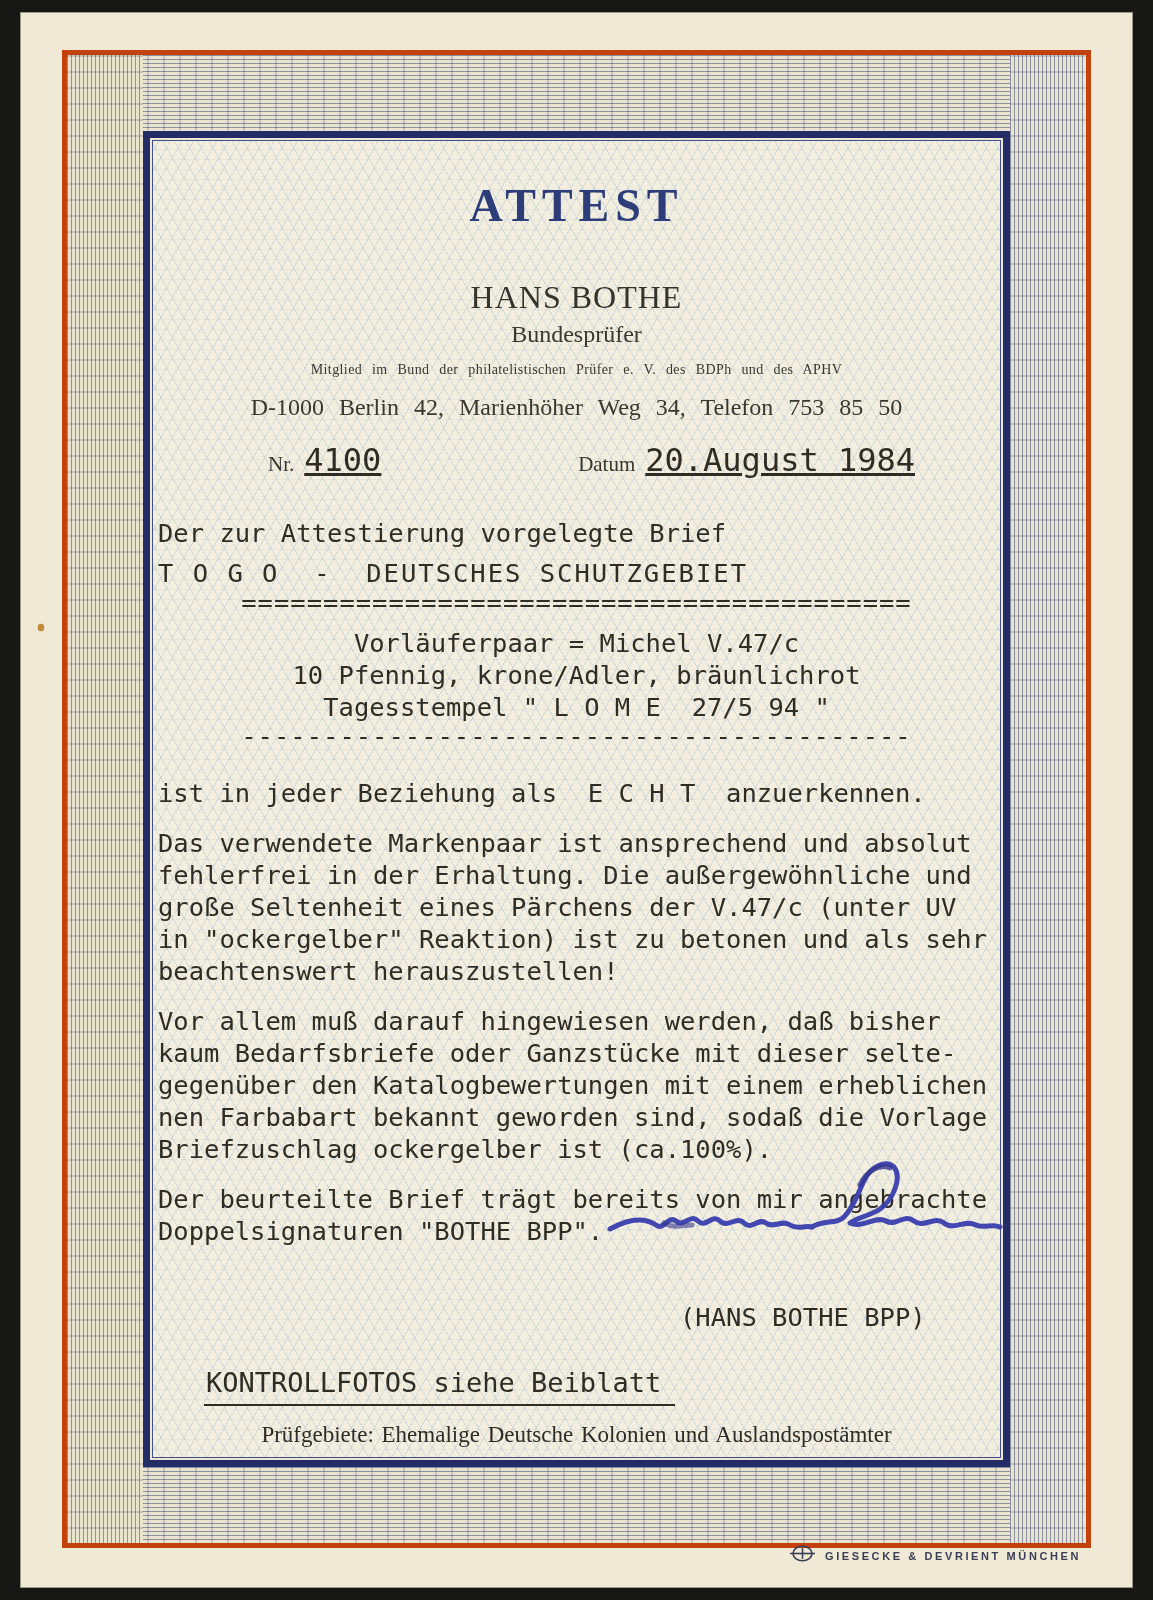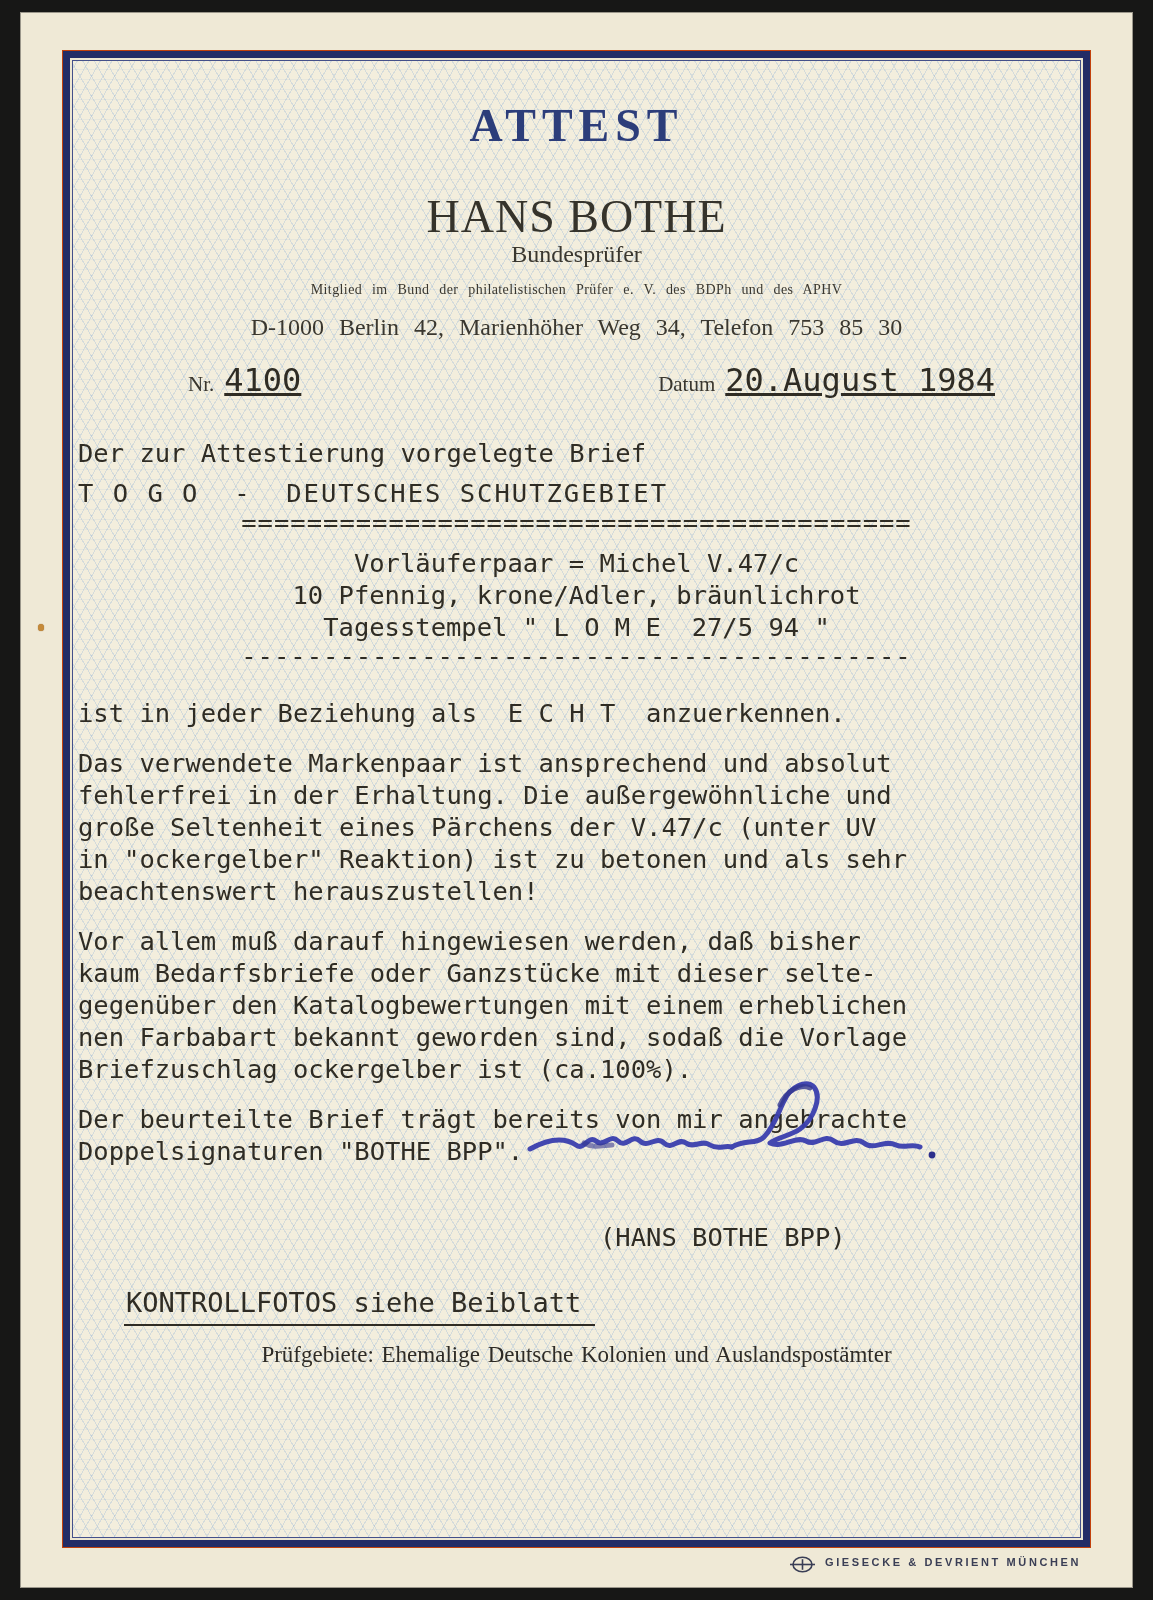--- a/index.html
+++ b/index.html
@@ -11,22 +11,22 @@
   }
   .sheet{
     position:absolute;top:12px;bottom:12px;left:20px;right:20px;
     background:#efe9d6;
     box-shadow:0 0 0 1px rgba(0,0,0,.35) inset;
   }
   .speck{position:absolute;left:18px;top:612px;width:6px;height:7px;border-radius:50%;
     background:#c58a3a;box-shadow:0 0 1px #8a5a20;}
   .band{
     position:absolute;top:38px;bottom:40px;left:42px;right:42px;
-    border:1px solid #c2410c;
-    box-sizing:border-box;
+    border:5px solid #c2410c;
+    padding:76px;box-sizing:border-box;
     background:#eab308;
   }
   .band-seg{position:absolute;}
   .band-h{
     left:0;right:0;height:76px;
     background-color:#eae4cf;
     background-image:
       repeating-linear-gradient(180deg, rgba(43,62,116,0.50) 0 1px, rgba(43,62,116,0) 1px 4px),
       repeating-linear-gradient(90deg, rgba(43,62,116,0.20) 0 2px, rgba(43,62,116,0) 2px 16px);
   }
@@ -53,43 +53,43 @@
   .mono{
     font-family:"DejaVu Sans Mono", monospace;
     color:#2f2c24; font-size:25.5px; line-height:32px;
     white-space:pre;
   }
   .title{
     margin-top:44px;text-align:center;
     font-size:46px;line-height:48px;font-weight:700;letter-spacing:6px;
     color:#2c3d7a;
   }
-  .name{margin-top:46px;text-align:center;font-size:46px;line-height:42px;color:#35332b;letter-spacing:1px;}
+  .name{margin-top:46px;text-align:center;font-size:32px;line-height:42px;color:#35332b;letter-spacing:1px;}
   .role{margin-top:3px;text-align:center;font-size:24px;line-height:26px;color:#3a372f;}
   .membership{margin-top:12px;text-align:center;font-size:14px;line-height:22px;color:#3a372f;word-spacing:6px;letter-spacing:.4px;}
   .address{margin-top:12px;text-align:center;font-size:24px;line-height:28px;color:#3a372f;word-spacing:9px;}
   .numrow{margin-top:22px;display:flex;align-items:baseline;padding:0 80px 0 110px;}
   .fieldlabel{font-size:21px;color:#3a372f;margin-right:10px;}
   .fieldval{font-size:32px;line-height:34px;text-decoration:underline;}
   .datumgrp{margin-left:auto;display:flex;align-items:baseline;}
   .intro{margin-top:40px;}
   .togo{margin-top:8px;text-align:left;letter-spacing:2px;}
   .rule{text-align:center;line-height:26px;letter-spacing:1px;}
   .items{margin-top:12px;text-align:center;}
   .verdict{margin-top:28px;}
   .para{margin-top:18px;}
   .sigblock{position:relative;margin-top:18px;}
   .sig-svg{position:absolute;left:446px;top:-28px;width:420px;height:108px;}
   .sigcaption{margin-top:54px;margin-left:522px;}
   .kontroll-wrap{margin-top:34px;margin-left:46px;}
   .kontroll{display:inline-block;border-bottom:2.5px solid #2f2c24;padding:0 14px 5px 2px;font-size:27px;}
   .pruefgebiete{margin-top:16px;text-align:center;font-size:23px;line-height:26px;color:#2e2b26;word-spacing:2px;}
   .printer-mark{
-    position:absolute;right:52px;bottom:15px;
-    display:flex;align-items:flex-start;gap:9px;
+    position:absolute;right:52px;bottom:26px;
+    display:flex;align-items:flex-end;gap:9px;
     font-family:"Liberation Sans", sans-serif;
     font-size:11px;letter-spacing:2.6px;color:#3a3e55;font-weight:700;
   }
 </style>
 </head>
 <body>
 
 <div class="sheet">
 
   <div class="speck"></div>
@@ -100,21 +100,21 @@
     <div class="band-seg band-v band-left"></div>
     <div class="band-seg band-v band-right"></div>
 
     <div class="inner">
 
       <div class="title">ATTEST</div>
 
       <div class="name">HANS BOTHE</div>
       <div class="role">Bundesprüfer</div>
       <div class="membership">Mitglied im Bund der philatelistischen Prüfer e. V. des BDPh und des APHV</div>
-      <div class="address">D-1000 Berlin 42, Marienhöher Weg 34, Telefon 753 85 30</div>
+      <div class="address">D-1000 Berlin 42, Marienhöher Weg 34, Telefon 753 85 50</div>
 
       <div class="numrow">
         <span class="fieldlabel">Nr.</span>
         <span class="mono fieldval">4100</span>
         <span class="datumgrp">
           <span class="fieldlabel">Datum</span>
           <span class="mono fieldval">20.August 1984</span>
         </span>
       </div>
 

